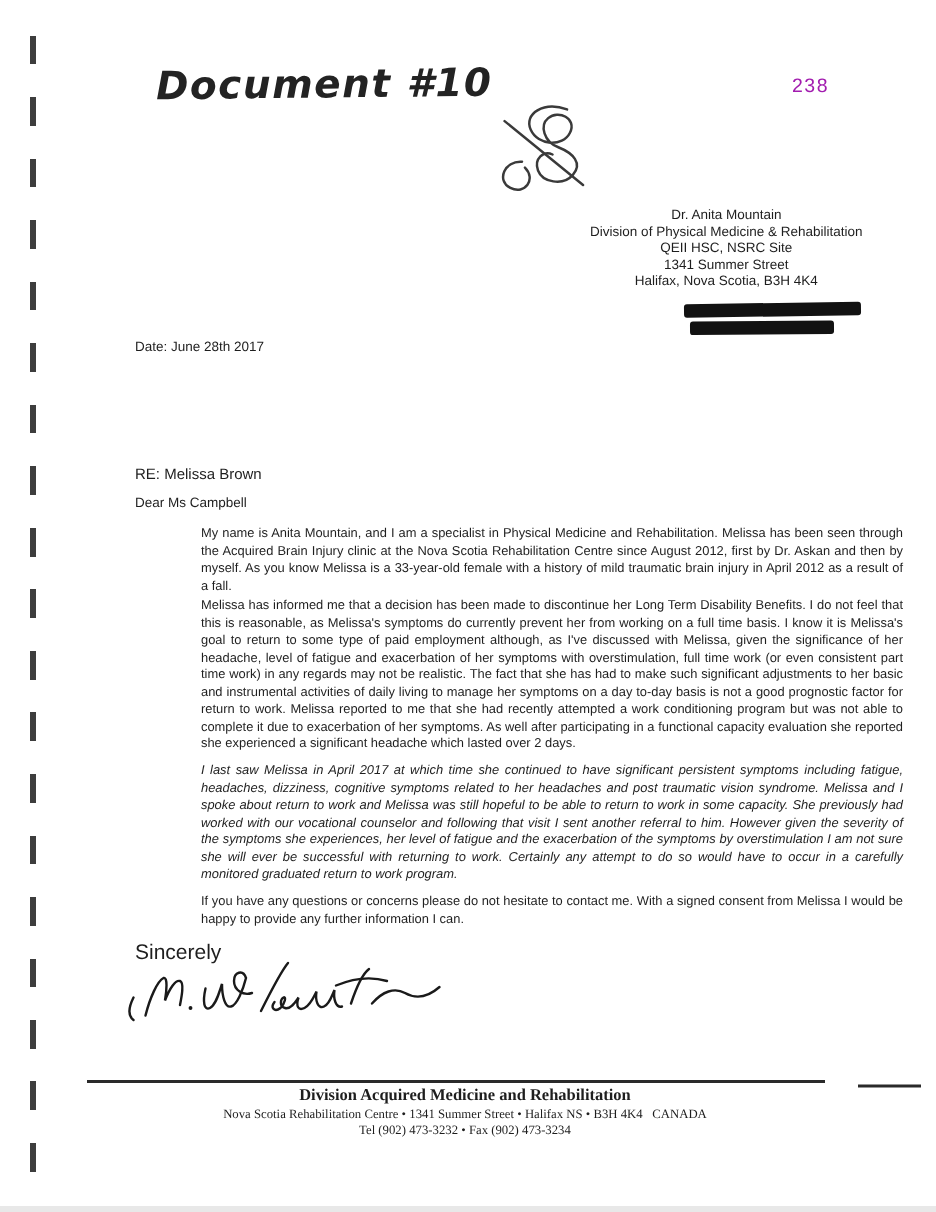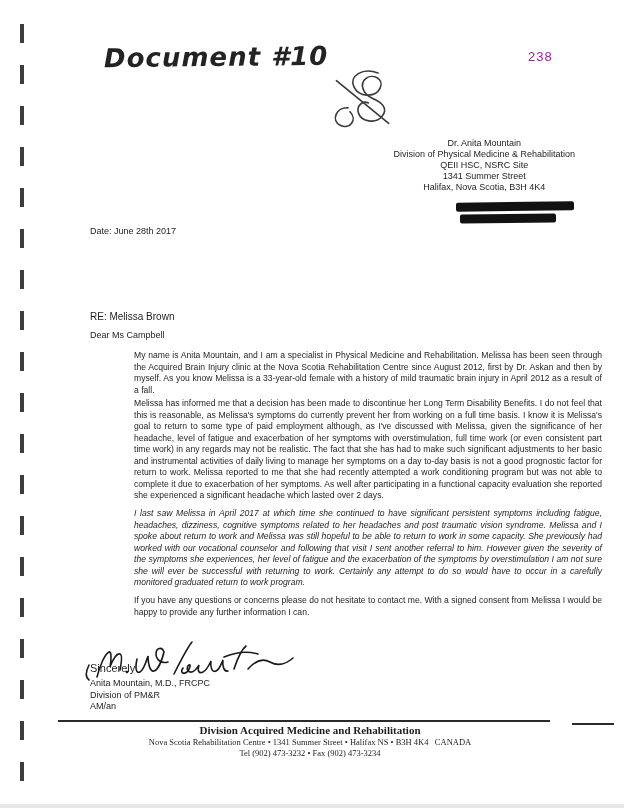--- a/index.html
+++ b/index.html
@@ -62,21 +62,21 @@
   .para{
     position:absolute;left:90px;width:468px;
     font-size:8.6px;line-height:11.5px;color:#1f1f1f;
     text-align:justify;
     margin-left:44px;
   }
   .p1{top:350px;}
   .p2{top:398px;}
   .p3{top:508px;font-style:italic;}
   .p4{top:595px;}
-  .sincerely{position:absolute;left:90px;top:662px;font-size:11px;color:#1e1e1e;}
+  .sincerely{position:absolute;left:90px;top:626px;font-size:14px;color:#1e1e1e;}
   .signature{position:absolute;left:82px;top:638px;}
   .signer{
     position:absolute;left:90px;top:678px;
     font-size:9px;line-height:11.5px;color:#1e1e1e;
   }
   
   .footer-rule{position:absolute;left:58px;top:720px;width:492px;height:2px;background:#2a2a2a;}
   .footer-rule-dash{position:absolute;left:572px;top:723px;width:42px;height:2px;background:#2a2a2a;}
   .footer{
     position:absolute;left:60px;top:724px;width:500px;
@@ -131,25 +131,20 @@
     <path d="M15,39 C18,27 23,16 27,14 C30,13 29,23 28,29 C31,21 35,15 38,16 C41,17 39,27 38,32" fill="none" stroke="#1a1a1a" stroke-width="1.6" stroke-linecap="round"></path>
     <circle cx="45" cy="34" r="1.3" fill="#1a1a1a"></circle>
     <path d="M55,21 C53,30 54,36 58,34 C62,32 64,24 66,18 C66,26 68,34 72,33 C76,32 80,22 82,14 C80,8 74,10 74,16 C74,22 80,26 86,24" fill="none" stroke="#1a1a1a" stroke-width="1.6" stroke-linecap="round"></path>
     <path d="M92,36 C98,24 105,10 110,4" fill="none" stroke="#1a1a1a" stroke-width="1.6" stroke-linecap="round"></path>
     <path d="M101,30 C98,34 101,37 105,34 C108,31 109,26 107,27 C105,28 104,33 108,34 C112,35 115,30 117,27 C115,33 117,36 121,34 C125,32 127,27 129,23 C128,29 130,35 134,33 C138,31 139,26 141,22 C140,28 142,34 146,33" fill="none" stroke="#1a1a1a" stroke-width="1.6" stroke-linecap="round"></path>
     <path d="M152,31 C156,19 160,11 164,8" fill="none" stroke="#1a1a1a" stroke-width="1.6" stroke-linecap="round"></path>
     <path d="M142,19 C154,14 166,13 176,16" fill="none" stroke="#1a1a1a" stroke-width="1.6" stroke-linecap="round"></path>
     <path d="M166,31 C173,23 181,20 188,24 C195,28 203,27 211,20" fill="none" stroke="#1a1a1a" stroke-width="1.6" stroke-linecap="round"></path>
   </svg>
 
-  <div class="signer">
-    <div>Anita Mountain, M.D., FRCPC</div>
-    <div>Division of PM&amp;R</div>
-    <div>AM/an</div>
-  </div>
 
   <div class="footer-rule"></div>
   <div class="footer-rule-dash"></div>
   <div class="footer">
     <div class="footer-title">Division Acquired Medicine and Rehabilitation</div>
     <div class="footer-line">Nova Scotia Rehabilitation Centre • 1341 Summer Street • Halifax NS • B3H 4K4 &nbsp; CANADA</div>
     <div class="footer-line">Tel (902) 473-3232 • Fax (902) 473-3234</div>
   </div>
 
 </div>

